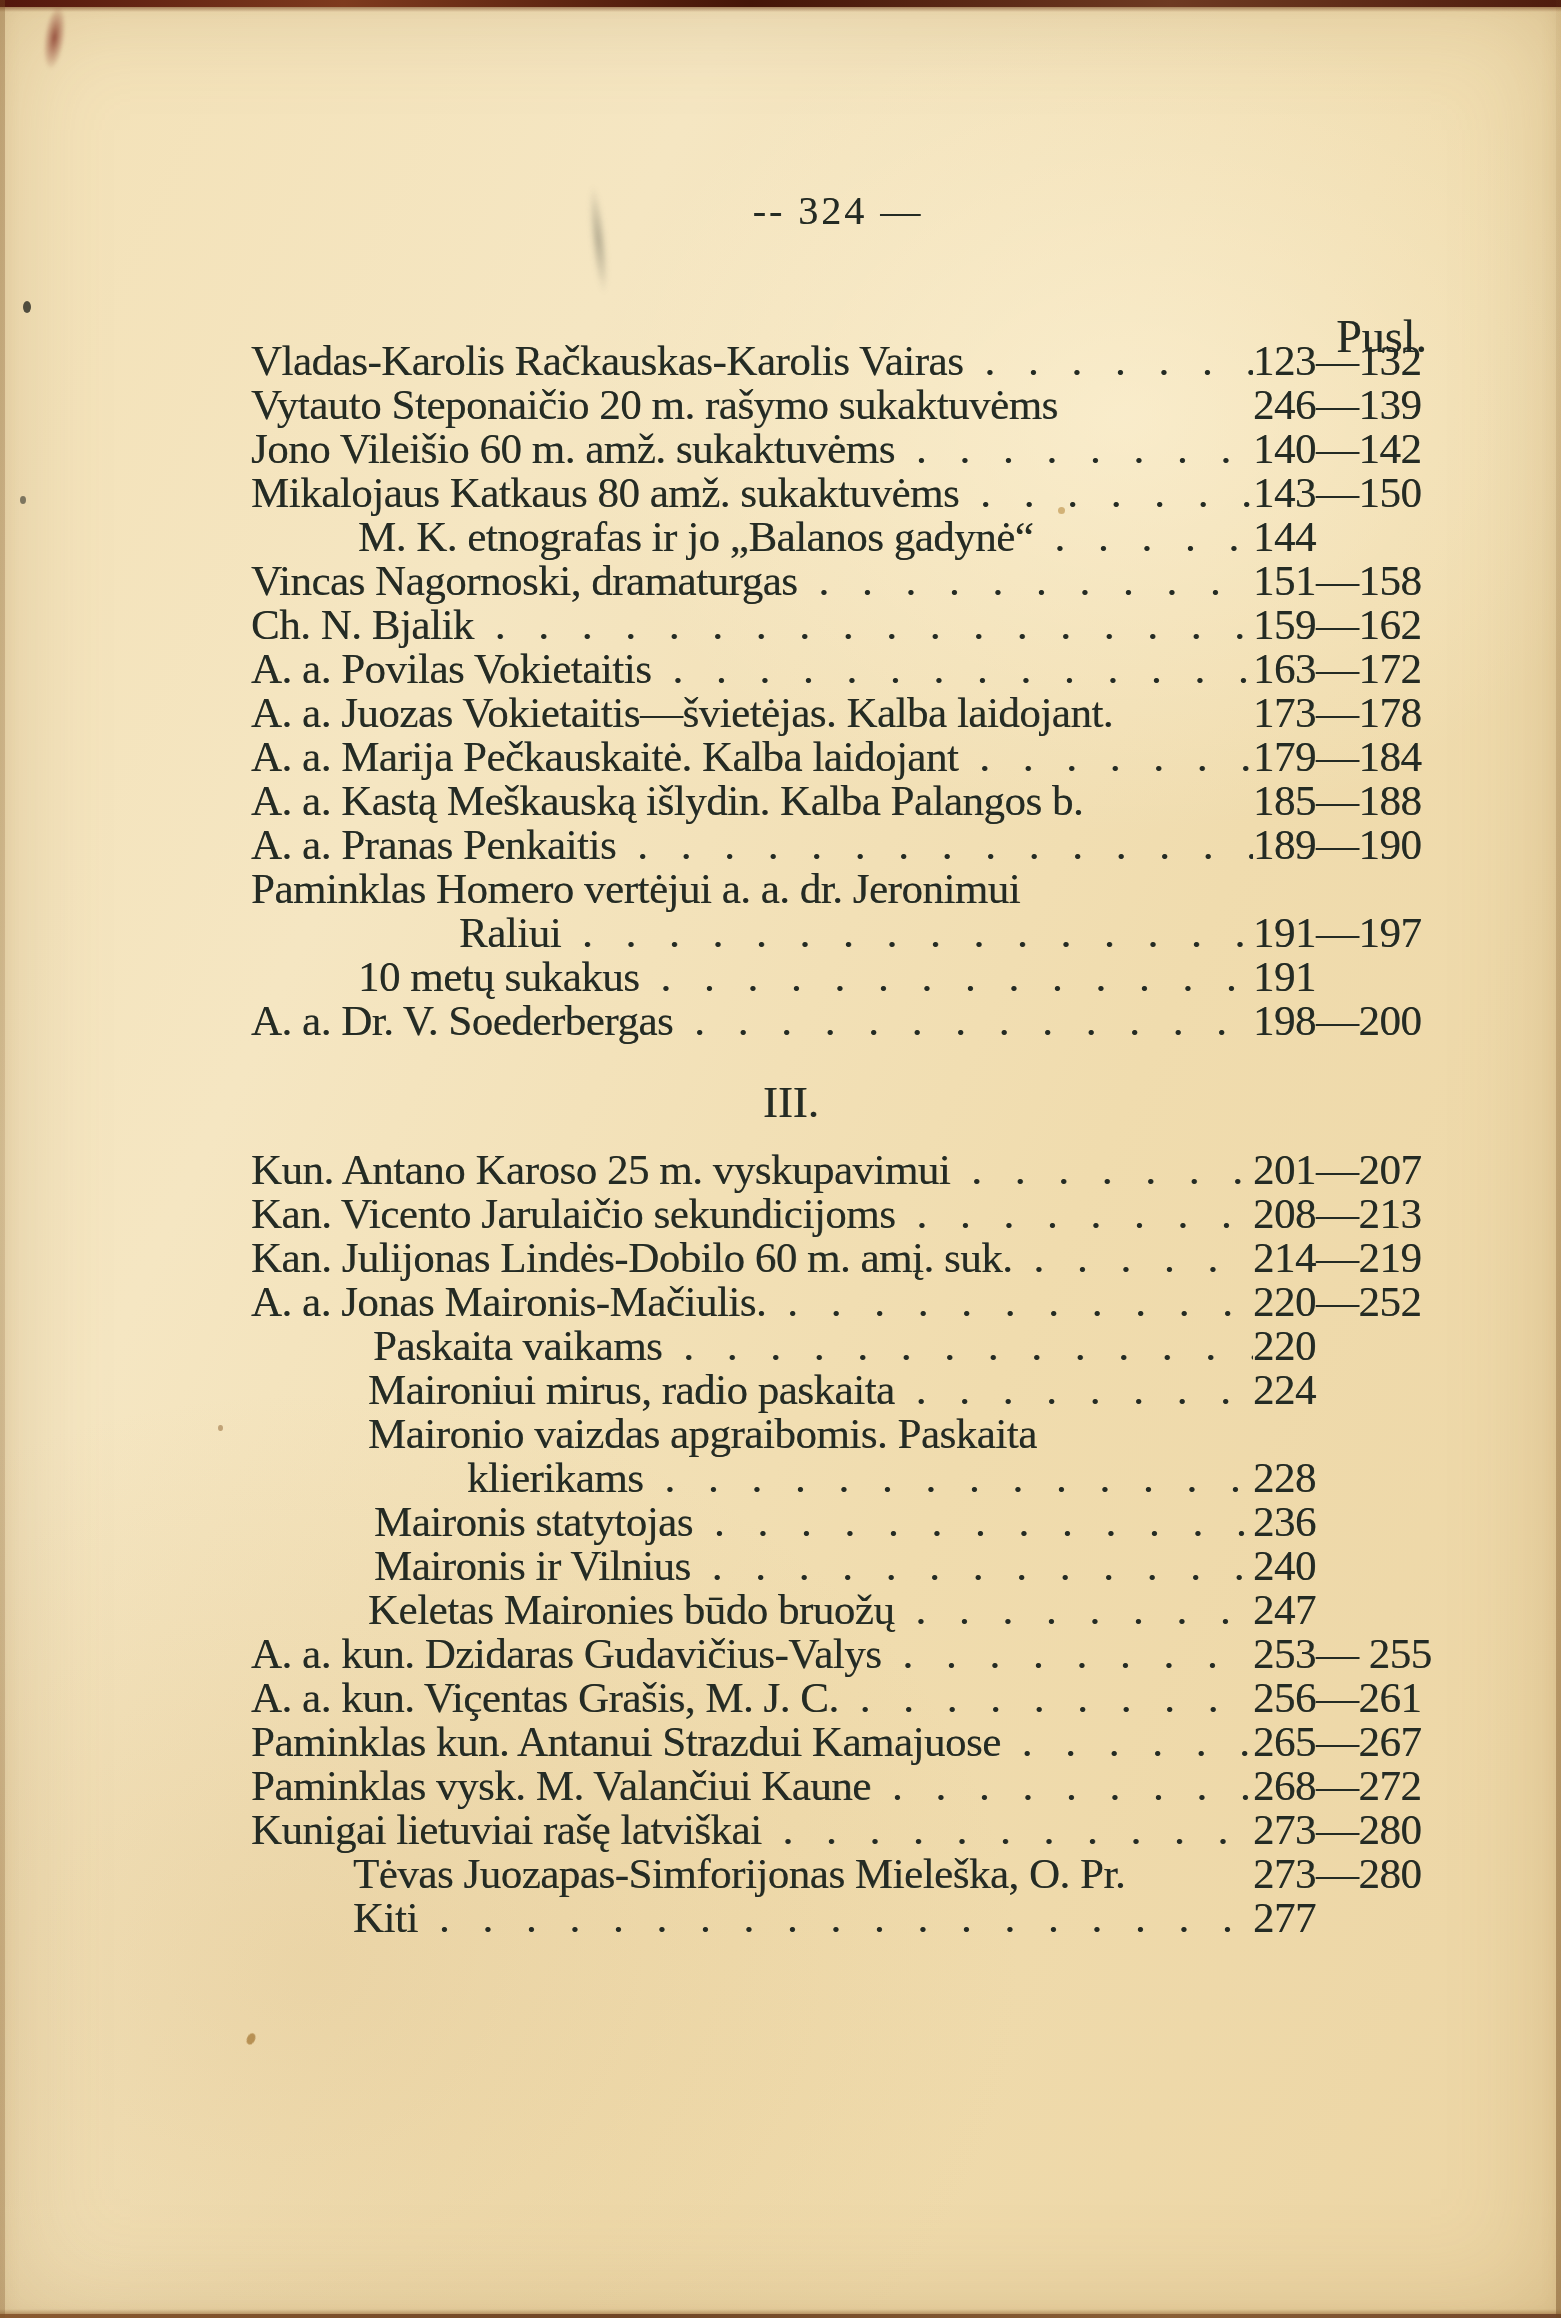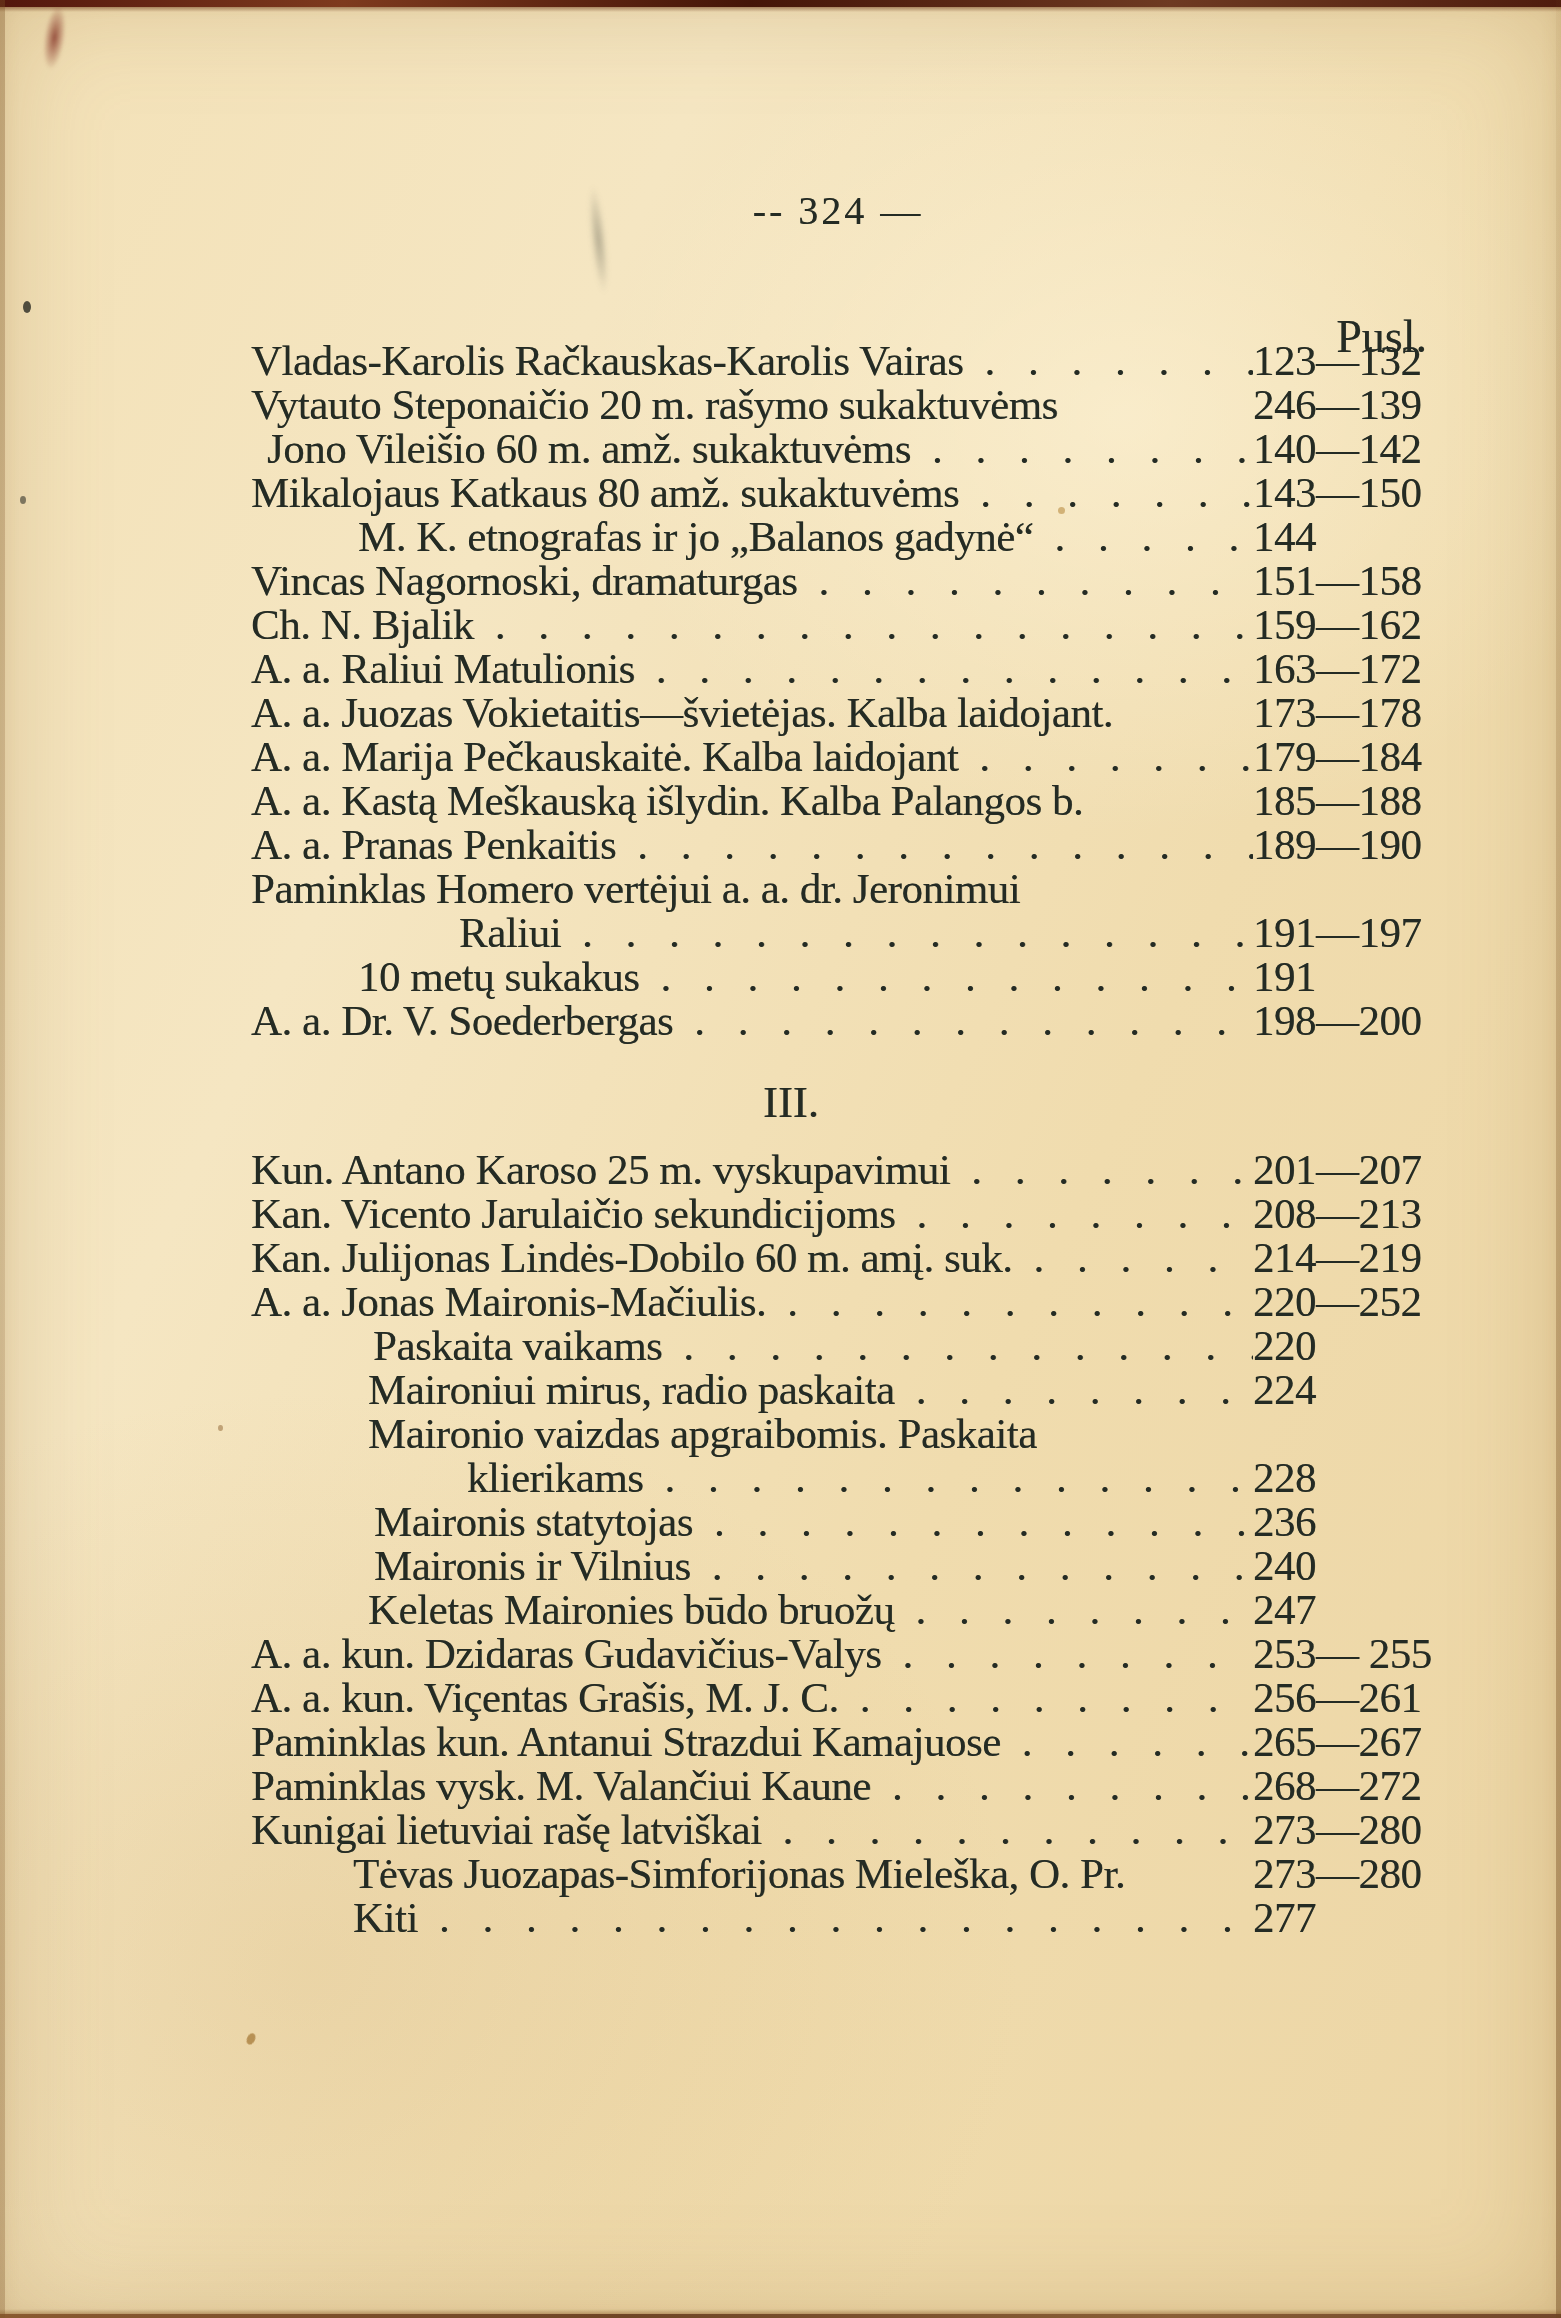--- a/index.html
+++ b/index.html
@@ -94,21 +94,21 @@
         <span class="title" style="margin-left: 0px;">Vladas-Karolis Račkauskas-Karolis Vairas</span>
         <span class="leader">. . . . . . . . . . . . . . . . . . . . . . . . . . . . . . . . . . . . . . . .</span>
         <span class="pages">123—132</span>
       </div>
       <div class="row">
         <span class="title" style="margin-left: 0px;">Vytauto Steponaičio 20 m. rašymo sukaktuvėms</span>
         <span class="leader"></span>
         <span class="pages">246—139</span>
       </div>
       <div class="row">
-        <span class="title" style="margin-left: 16px;">Jono Vileišio 60 m. amž. sukaktuvėms</span>
+        <span class="title" style="margin-left: 0px;">Jono Vileišio 60 m. amž. sukaktuvėms</span>
         <span class="leader">. . . . . . . . . . . . . . . . . . . . . . . . . . . . . . . . . . . . . . . .</span>
         <span class="pages">140—142</span>
       </div>
       <div class="row">
         <span class="title" style="margin-left: 0px;">Mikalojaus Katkaus 80 amž. sukaktuvėms</span>
         <span class="leader">. . . . . . . . . . . . . . . . . . . . . . . . . . . . . . . . . . . . . . . .</span>
         <span class="pages">143—150</span>
       </div>
       <div class="row">
         <span class="title" style="margin-left: 107px;">M. K. etnografas ir jo „Balanos gadynė“</span>
@@ -119,21 +119,21 @@
         <span class="title" style="margin-left: 0px;">Vincas Nagornoski, dramaturgas</span>
         <span class="leader">. . . . . . . . . . . . . . . . . . . . . . . . . . . . . . . . . . . . . . . .</span>
         <span class="pages">151—158</span>
       </div>
       <div class="row">
         <span class="title" style="margin-left: 0px;">Ch. N. Bjalik</span>
         <span class="leader">. . . . . . . . . . . . . . . . . . . . . . . . . . . . . . . . . . . . . . . .</span>
         <span class="pages">159—162</span>
       </div>
       <div class="row">
-        <span class="title" style="margin-left: 0px;">A. a. Raliui Matulionis</span>
+        <span class="title" style="margin-left: 0px;">A. a. Povilas Vokietaitis</span>
         <span class="leader">. . . . . . . . . . . . . . . . . . . . . . . . . . . . . . . . . . . . . . . .</span>
         <span class="pages">163—172</span>
       </div>
       <div class="row">
         <span class="title" style="margin-left: 0px;">A. a. Juozas Vokietaitis—švietėjas. Kalba laidojant.</span>
         <span class="leader"></span>
         <span class="pages">173—178</span>
       </div>
       <div class="row">
         <span class="title" style="margin-left: 0px;">A. a. Marija Pečkauskaitė.  Kalba  laidojant</span>

